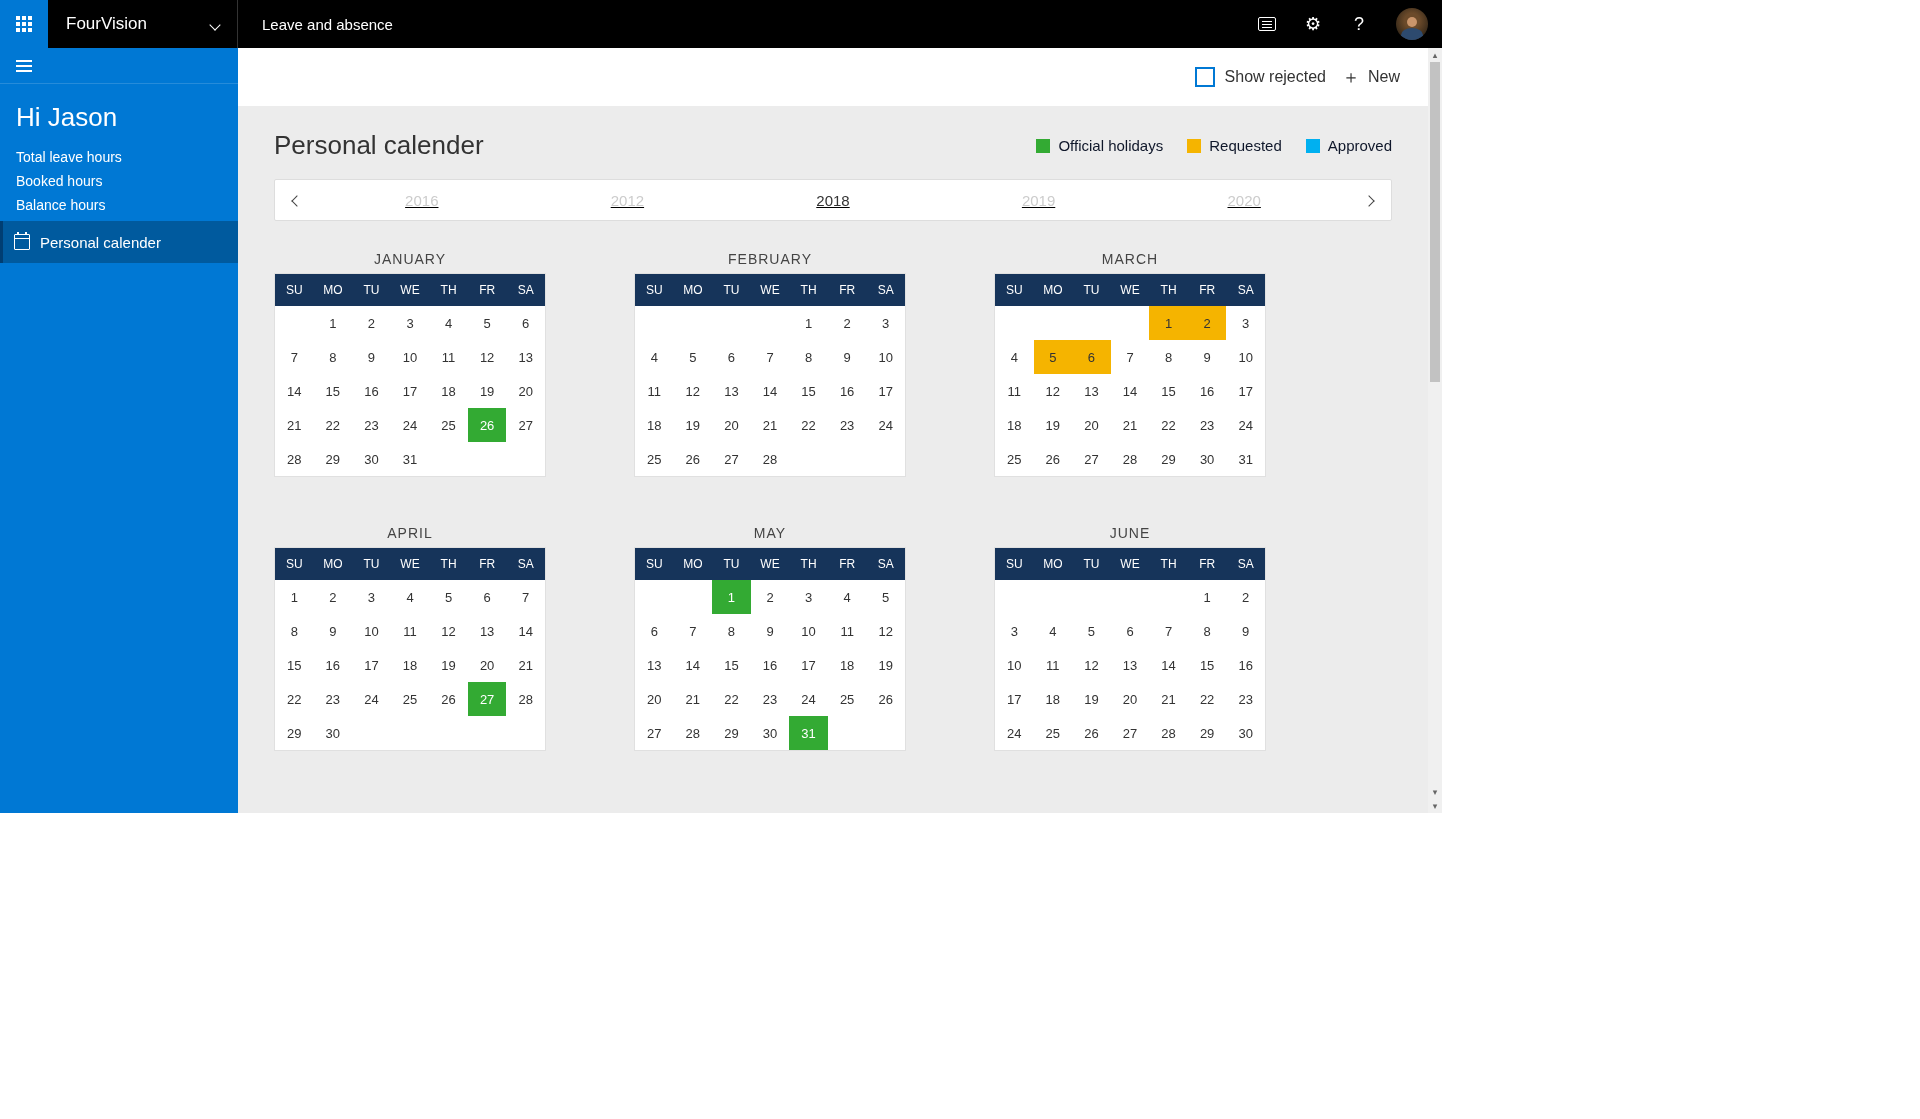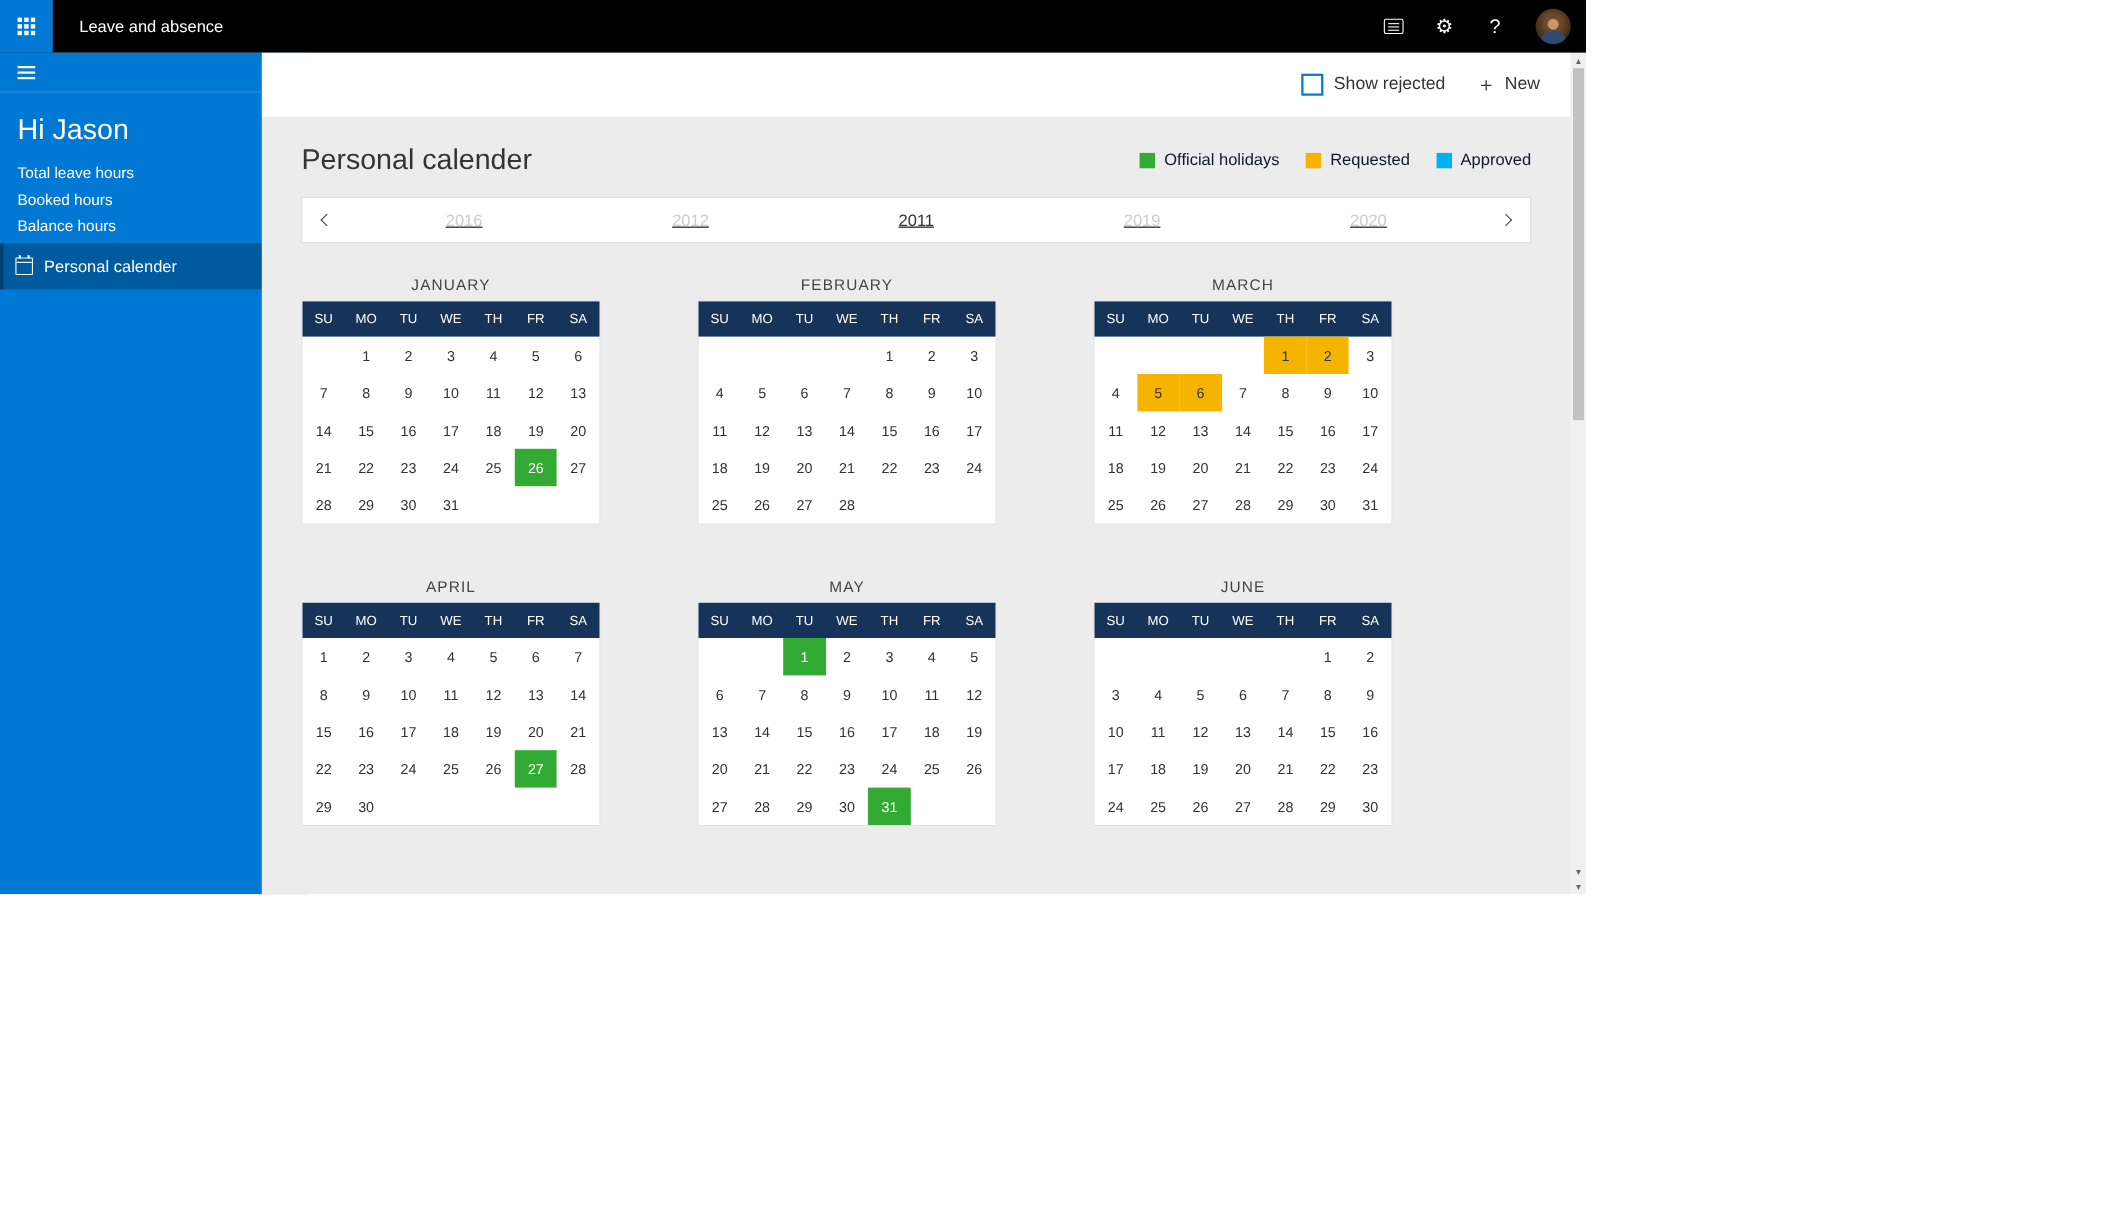--- a/index.html
+++ b/index.html
@@ -29,21 +29,21 @@
 .stats { padding:2px 16px 4px; font-size:14px;}
 .stat-row { display:flex; justify-content:space-between; line-height:24px; }
 .nav-item { height:42px; display:flex; align-items:center; gap:10px; padding-left:14px; font-size:15px; cursor:pointer; }
 .nav-item.active { background:#005a9e; border-left:3px solid #003e73; padding-left:11px; }
 .cal-icon{ width:16px; height:16px; position:relative; border:1.5px solid #fff; border-radius:1px;}
 .cal-icon::before{content:""; position:absolute; top:3px; left:0; right:0; height:1px; background:#fff;}
 .cal-icon::after{content:""; position:absolute; top:-3px; left:2px; width:1.5px; height:3px; background:#fff; box-shadow:8px 0 0 #fff;}
 
 
 .content { position:absolute; top:48px; left:238px; right:14px; bottom:0; background:#ececec; overflow:hidden; }
-.toolbar { height:58px; background:#fff; display:flex; align-items:center; justify-content:flex-end; padding-right:28px; gap:28px; font-size:16px; color:#333; }
+.toolbar { height:58px; background:#fff; display:flex; align-items:center; justify-content:flex-end; padding-right:28px; gap:16px; font-size:16px; color:#333; }
 .checkbox-wrap { display:flex; align-items:center; gap:10px; cursor:pointer; }
 .checkbox { width:20px; height:20px; border:2px solid #0078d4; }
 .newbtn { display:flex; align-items:center; gap:8px; cursor:pointer; }
 .plus { font-size:18px; font-weight:300; }
 
 .page-body { padding:24px 36px; }
 .page-head { display:flex; align-items:center; margin-bottom:18px; }
 .page-head h1 { font-size:26px; font-weight:400; color:#333; }
 .legend { margin-left:auto; display:flex; gap:24px; font-size:15px; color:#0f172a; }
 .leg { display:flex; align-items:center; gap:8px; }
@@ -94,20 +94,24 @@
         <span></span>
         <span></span>
         <span></span>
         <span></span>
         <span></span>
         <span></span>
         <span></span>
         <span></span>
       </div>
   </div>
+  <div class="brand-wrap">
+    <span class="brand">FourVision</span>
+    <span class="chevdown"><span class="chev down"></span></span>
+  </div>
   <div class="page-title">Leave and absence</div>
   <div class="topbar-right">
     <div class="topicon">
         <span class="feedback-icon"></span>
       </div>
     <div class="topicon">
         <span class="gear-icon">⚙</span>
       </div>
     <div class="topicon">
         <span class="help-icon">?</span>
@@ -174,21 +178,21 @@
             <span>Approved</span>
           </div>
       </div>
     </div>
 
     <div class="year-strip">
       <div class="ychev"><span class="chev left"></span></div>
       <div class="years" id="years">
           <span>2016</span>
           <span>2012</span>
-          <span class="active">2011</span>
+          <span class="active">2018</span>
           <span>2019</span>
           <span>2020</span>
         </div>
       <div class="ychev"><span class="chev right"></span></div>
     </div>
 
     <div class="months-grid" id="months-grid">
         <div class="month">
           <div class="month-name">JANUARY</div>
           <div class="cal">

